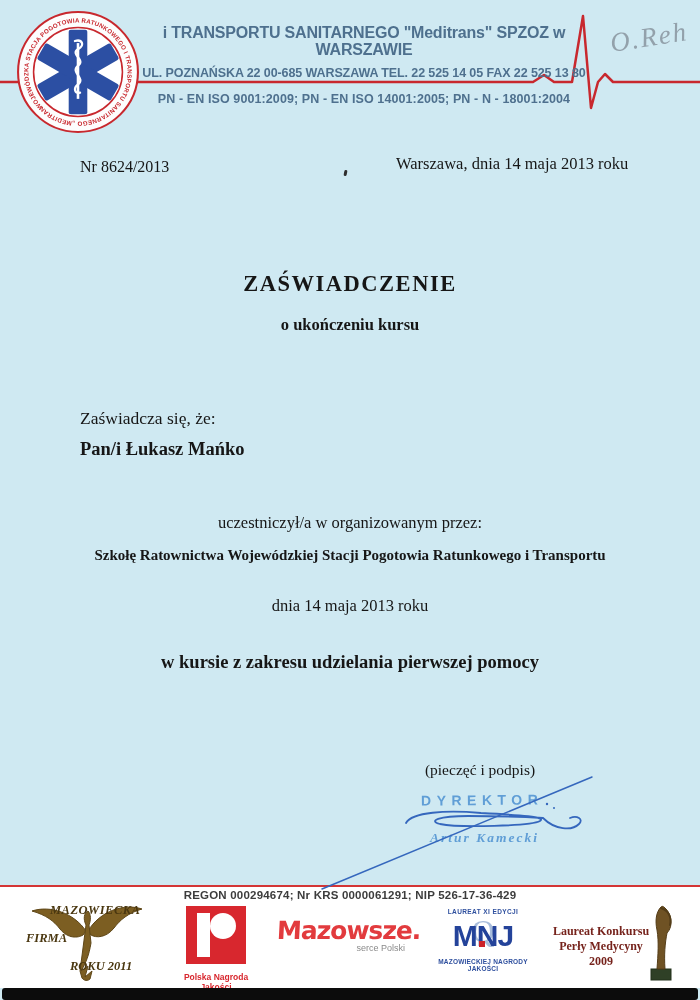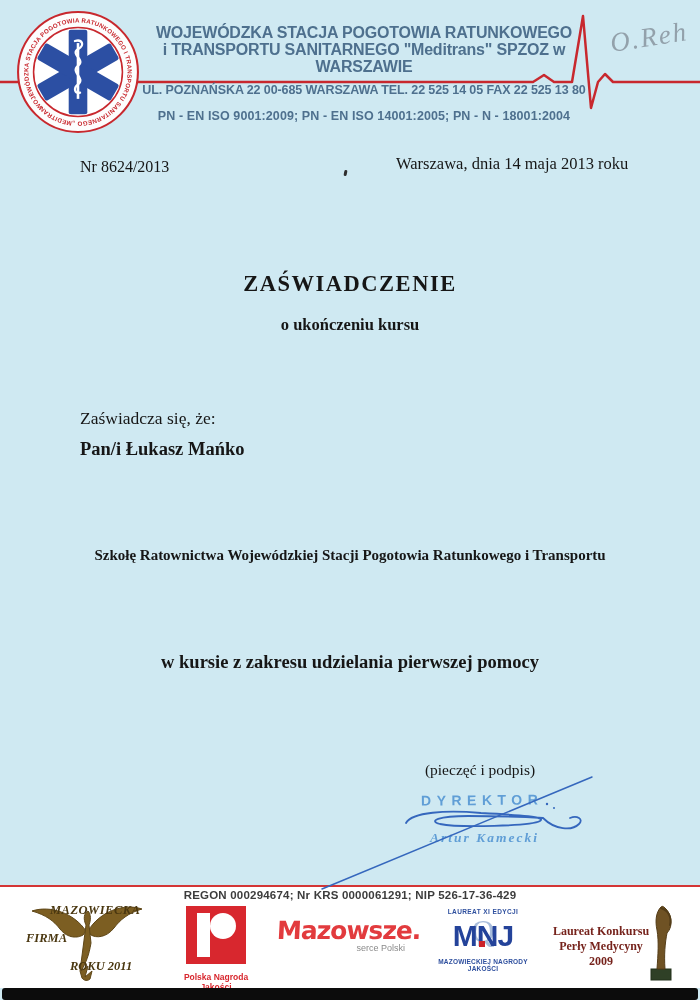--- a/index.html
+++ b/index.html
@@ -101,40 +101,41 @@
     <g transform="translate(60,60)">
       <rect x="-9" y="-41" width="18" height="82" rx="2" fill="#2c4fa3"></rect>
       <rect x="-9" y="-41" width="18" height="82" rx="2" fill="#2c4fa3" transform="rotate(60)"></rect>
       <rect x="-9" y="-41" width="18" height="82" rx="2" fill="#2c4fa3" transform="rotate(120)"></rect>
       <line x1="0" y1="-28" x2="0" y2="26" stroke="#ffffff" stroke-width="2.5"></line>
       <path d="M-3,-30 C4,-32 7,-26 0,-22 C-8,-17 8,-12 0,-6 C-8,0 8,6 0,12 C-5,16 -3,21 2,20" fill="none" stroke="#ffffff" stroke-width="2.2" stroke-linecap="round"></path>
     </g>
   </svg>
 
   <div class="header-text">
-    <div class="org-line">WOJEWÓDZKA STACJA POGOTOWIA RATUNKOWEGO</div>
     <div class="org-line">i TRANSPORTU SANITARNEGO "Meditrans" SPZOZ w WARSZAWIE</div>
     <div class="addr-line">UL. POZNAŃSKA 22   00-685 WARSZAWA  TEL. 22 525 14 05  FAX 22 525 13 80</div>
     <div class="iso-line">PN - EN ISO 9001:2009;  PN - EN ISO 14001:2005;  PN - N - 18001:2004</div>
   </div>
 
   <div class="hand-note">O.Reh</div>
 
   <div class="ref-number">Nr 8624/2013</div>
   <div class="ref-date">Warszawa, dnia 14 maja 2013 roku</div>
   <div class="speck"></div>
 
   <div class="doc-title">ZAŚWIADCZENIE</div>
   <div class="doc-subtitle">o ukończeniu kursu</div>
 
   <div class="certify-label">Zaświadcza się, że:</div>
   <div class="participant">Pan/i Łukasz Mańko</div>
+  <div class="participated">uczestniczył/a w organizowanym przez:</div>
   <div class="organizer">
     <div>Szkołę Ratownictwa Wojewódzkiej Stacji Pogotowia Ratunkowego i Transportu</div>
   </div>
+  <div class="date-line">dnia 14 maja 2013 roku</div>
   <div class="course-line">w kursie z zakresu udzielania pierwszej pomocy</div>
 
   <div class="sig-caption">(pieczęć i podpis)</div>
   <div class="sig-role">DYREKTOR</div>
   <div class="sig-name">Artur Kamecki</div>
   <svg class="sig-ink" width="340" height="150" viewBox="0 0 340 150">
     <path d="M106,63 C112,52 146,50 181,53 C221,55 247,57 240,61 C231,66 160,68 140,64 C128,61 138,56 168,56 C200,56 226,57 243,58 C255,70 272,71 279,64 C284,59 277,55 270,58" fill="none" stroke="#3567bd" stroke-width="1.8" stroke-linecap="round"></path>
     <line x1="22" y1="129" x2="292" y2="17" stroke="#3567bd" stroke-width="1.5" stroke-linecap="round"></line>
     <circle cx="247" cy="44" r="1.2" fill="#3567bd"></circle>
     <circle cx="254" cy="48" r="1" fill="#3567bd"></circle>

